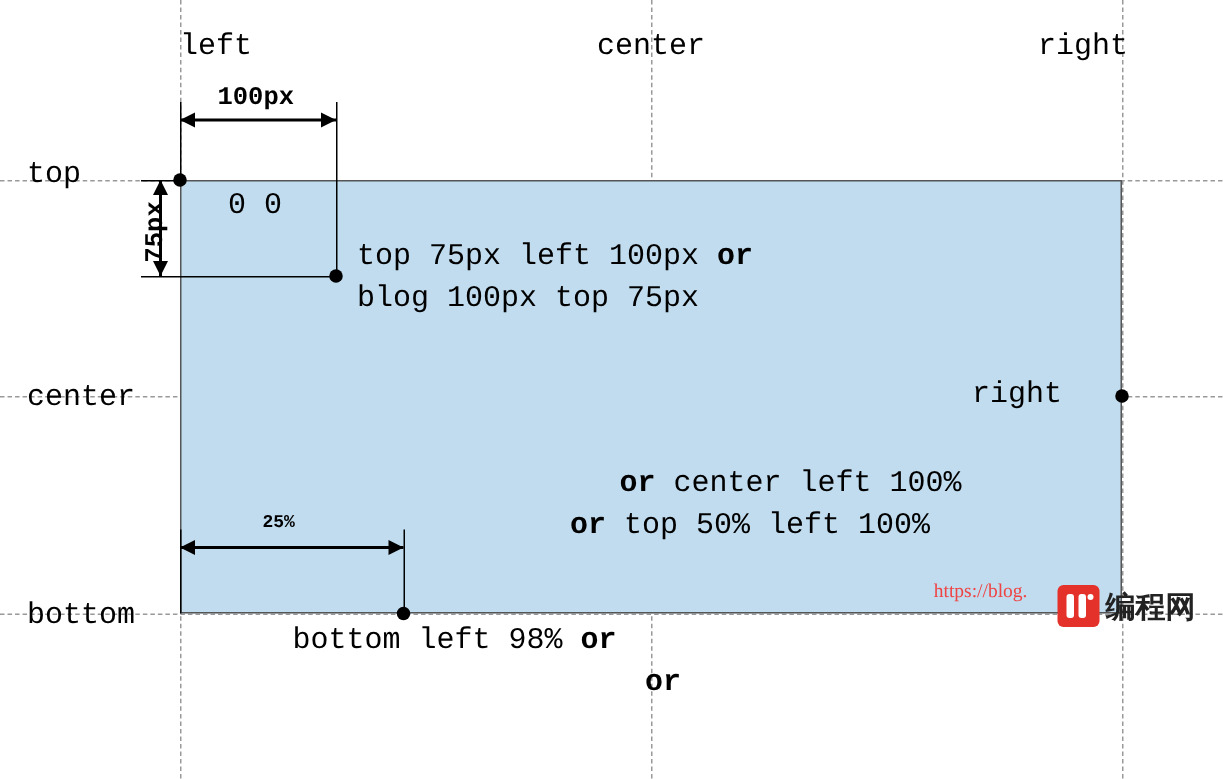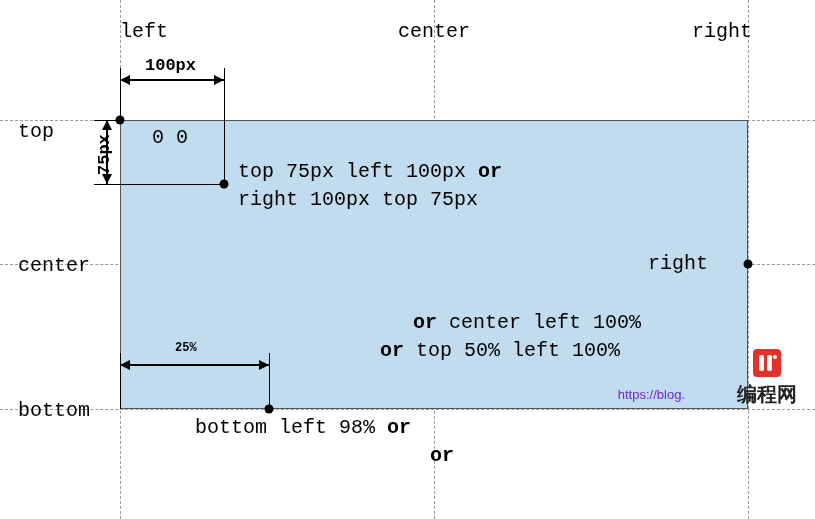--- a/index.html
+++ b/index.html
@@ -10,47 +10,47 @@
 .dash-v { position: absolute; border-left: 1.5px dashed #999; width: 0; top: 0; height: 519px; }
 .label { position: absolute; white-space: nowrap; }
 .bold { font-weight: bold; }
 .pt { position: absolute; width: 9px; height: 9px; background: #000; border-radius: 50%; transform: translate(-50%, -50%); }
 .dim-line { position: absolute; background: #000; }
 .arrow { position: absolute; width: 0; height: 0; }
 .arrow.left  { border-top: 5px solid transparent; border-bottom: 5px solid transparent; border-right: 10px solid #000; transform: translateY(-50%); }
 .arrow.right { border-top: 5px solid transparent; border-bottom: 5px solid transparent; border-left: 10px solid #000; transform: translateY(-50%); }
 .arrow.up    { border-left: 5px solid transparent; border-right: 5px solid transparent; border-bottom: 10px solid #000; transform: translateX(-50%); }
 .arrow.down  { border-left: 5px solid transparent; border-right: 5px solid transparent; border-top: 10px solid #000; transform: translateX(-50%); }
-.logo { position: absolute; right: 18px; bottom: 18px; display: flex; align-items: center; gap: 4px; flex-direction: column; }
+.logo { position: absolute; right: 18px; bottom: 8px; display: flex; align-items: center; gap: 4px; }
 .logo-badge { width: 28px; height: 28px; background: #e4322b; border-radius: 4px; position: relative; }
 .logo-badge::before { content: ""; position: absolute; left: 6px; top: 6px; width: 5px; height: 16px; background: #fff; border-radius: 2px; }
 .logo-badge::after  { content: ""; position: absolute; left: 14px; top: 6px; width: 5px; height: 16px; background: #fff; border-radius: 2px; }
 .logo-dot { position: absolute; left: 20px; top: 6px; width: 4px; height: 4px; background: #fff; border-radius: 50%; }
 .logo-text { font-family: "Microsoft YaHei", sans-serif; font-size: 20px; font-weight: 700; color: #222; }
-.faint { position: absolute; color: #6d28d9; font-family: Liberation Sans, sans-serif; font-size: 13px; }
+.faint { position: absolute; color: #ef4444; font-family: Liberation Serif, serif; font-size: 13px; }
 </style>
 </head>
 <body>
 
 <div class="stage">
 
   <div class="dash-v" style="left:120px"></div>
   <div class="dash-v" style="left:434px"></div>
   <div class="dash-v" style="left:748px"></div>
   <div class="dash-h" style="top:120px"></div>
   <div class="dash-h" style="top:264px"></div>
   <div class="dash-h" style="top:409px"></div>
 
   <div class="box"></div>
 
   <div class="label" style="left:120px; top:20px">left</div>
   <div class="label" style="left:398px; top:20px">center</div>
   <div class="label" style="left:692px; top:20px">right</div>
 
-  <div class="label" style="left:18px; top:120px">top</div>
+  <div class="label" style="left:18px; top:105px">top</div>
   <div class="label" style="left:18px; top:254px">center</div>
   <div class="label" style="left:18px; top:399px">bottom</div>
 
   <div class="dim-line" style="left:120px; top:68px; width:1px; height:52px"></div>
   <div class="dim-line" style="left:224px; top:68px; width:1px; height:117px"></div>
   <div class="dim-line" style="left:120px; top:79px; width:104px; height:1.5px"></div>
   <div class="arrow left" style="left:120px; top:80px"></div>
   <div class="arrow right" style="left:214px; top:80px"></div>
   <div class="label bold" style="left:145px; top:56px; font-size:17px">100px</div>
 
@@ -72,21 +72,21 @@
   <div class="pt" style="left:224px; top:184px"></div>
   <div class="pt" style="left:748px; top:264px"></div>
   <div class="pt" style="left:269px; top:409px"></div>
 
   <div class="label" style="left:152px; top:126px">0 0</div>
 
   <div class="label" style="left:238px; top:160px">
     <span>top 75px left 100px</span>
     <span class="bold">or</span>
   </div>
-  <div class="label" style="left:238px; top:188px">right 100px top 75px</div>
+  <div class="label" style="left:238px; top:188px">blog 100px top 75px</div>
 
   <div class="label" style="left:648px; top:252px">right</div>
   <div class="label" style="left:413px; top:311px">
     <span class="bold">or</span>
     <span>center left 100%</span>
   </div>
   <div class="label" style="left:380px; top:339px">
     <span class="bold">or</span>
     <span>top 50% left 100%</span>
   </div>

